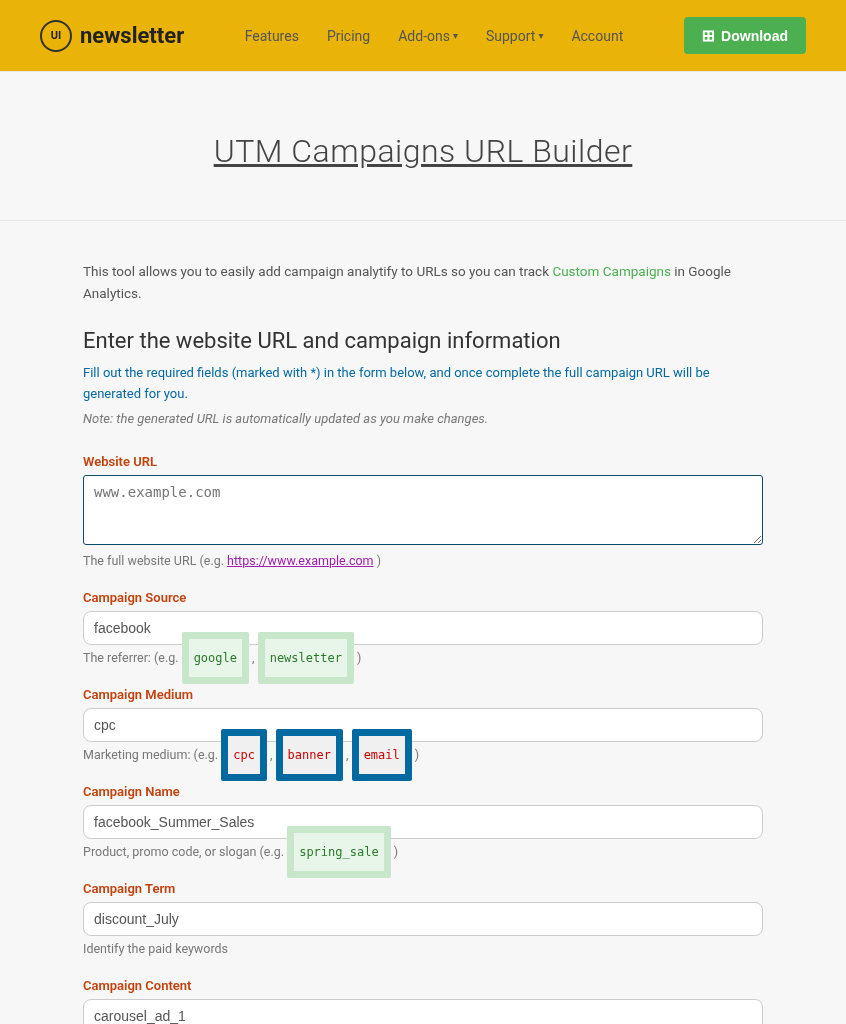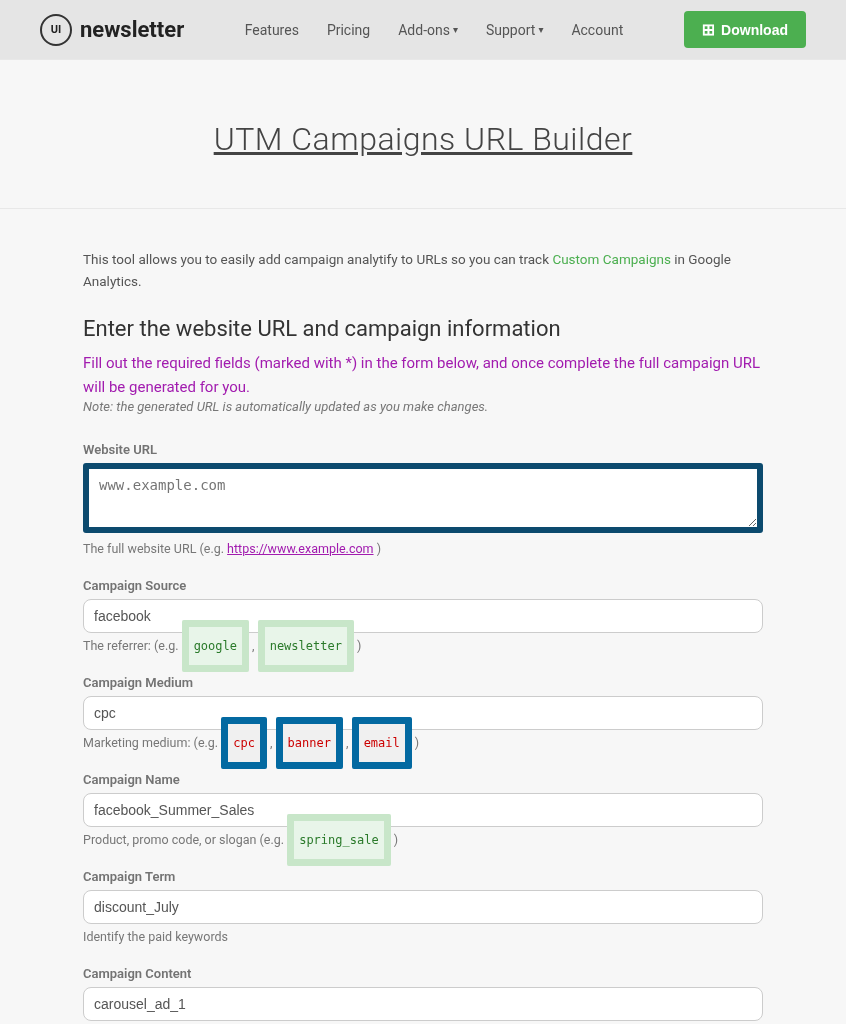--- a/index.html
+++ b/index.html
@@ -1,26 +1,26 @@
 <!DOCTYPE html>
 <html><head>
   <meta charset="utf-8">
   <style>
     * { box-sizing: border-box; margin: 0; padding: 0; }
     body { font-family: -apple-system, BlinkMacSystemFont, 'Segoe UI', Roboto, sans-serif; background: #f7f7f7; color: #333; font-size: 14px; }
 
     
     .navbar {
-      background: #e5e5e5;
+      background: #eab308;
       border-bottom: 1px solid #e8e8e8;
       display: flex;
       align-items: center;
       justify-content: space-between;
       padding: 0 40px;
-      height: 60px;
+      height: 72px;
     }
     .navbar-brand {
       display: flex;
       align-items: center;
       gap: 8px;
       font-size: 22px;
       font-weight: 700;
       color: #222;
     }
     .brand-icon {
@@ -91,54 +91,55 @@
       text-decoration: none;
     }
 
     .section-title {
       font-size: 22px;
       font-weight: 400;
       color: #333;
       margin-bottom: 10px;
     }
     .section-desc {
-      color: #a21caf;
-      font-size: 15px;
+      color: #0369a1;
+      font-size: 13px;
+      margin-bottom: 6px;
       line-height: 1.6;
     }
     .section-note {
       color: #777;
       font-style: italic;
       font-size: 13px;
       margin-bottom: 28px;
     }
 
     .field-group {
       margin-bottom: 22px;
     }
     .field-label {
       display: block;
       font-weight: 600;
       font-size: 13px;
-      color: #737373;
+      color: #c2410c;
       margin-bottom: 6px;
     }
     .field-input {
       width: 100%;
       border: 1px solid #ccc;
       border-radius: 8px;
       padding: 8px 10px;
       font-size: 14px;
       color: #555;
       background: #fff;
       outline: none;
     }
     .field-textarea {
       width: 100%;
-      border: 6px solid #0c4a6e;
+      border: 1px solid #0c4a6e;
       border-radius: 3px;
       padding: 8px 10px;
       font-size: 14px;
       color: #555;
       background: #fff;
       outline: none;
       height: 70px;
       resize: vertical;
     }
     .field-hint {

